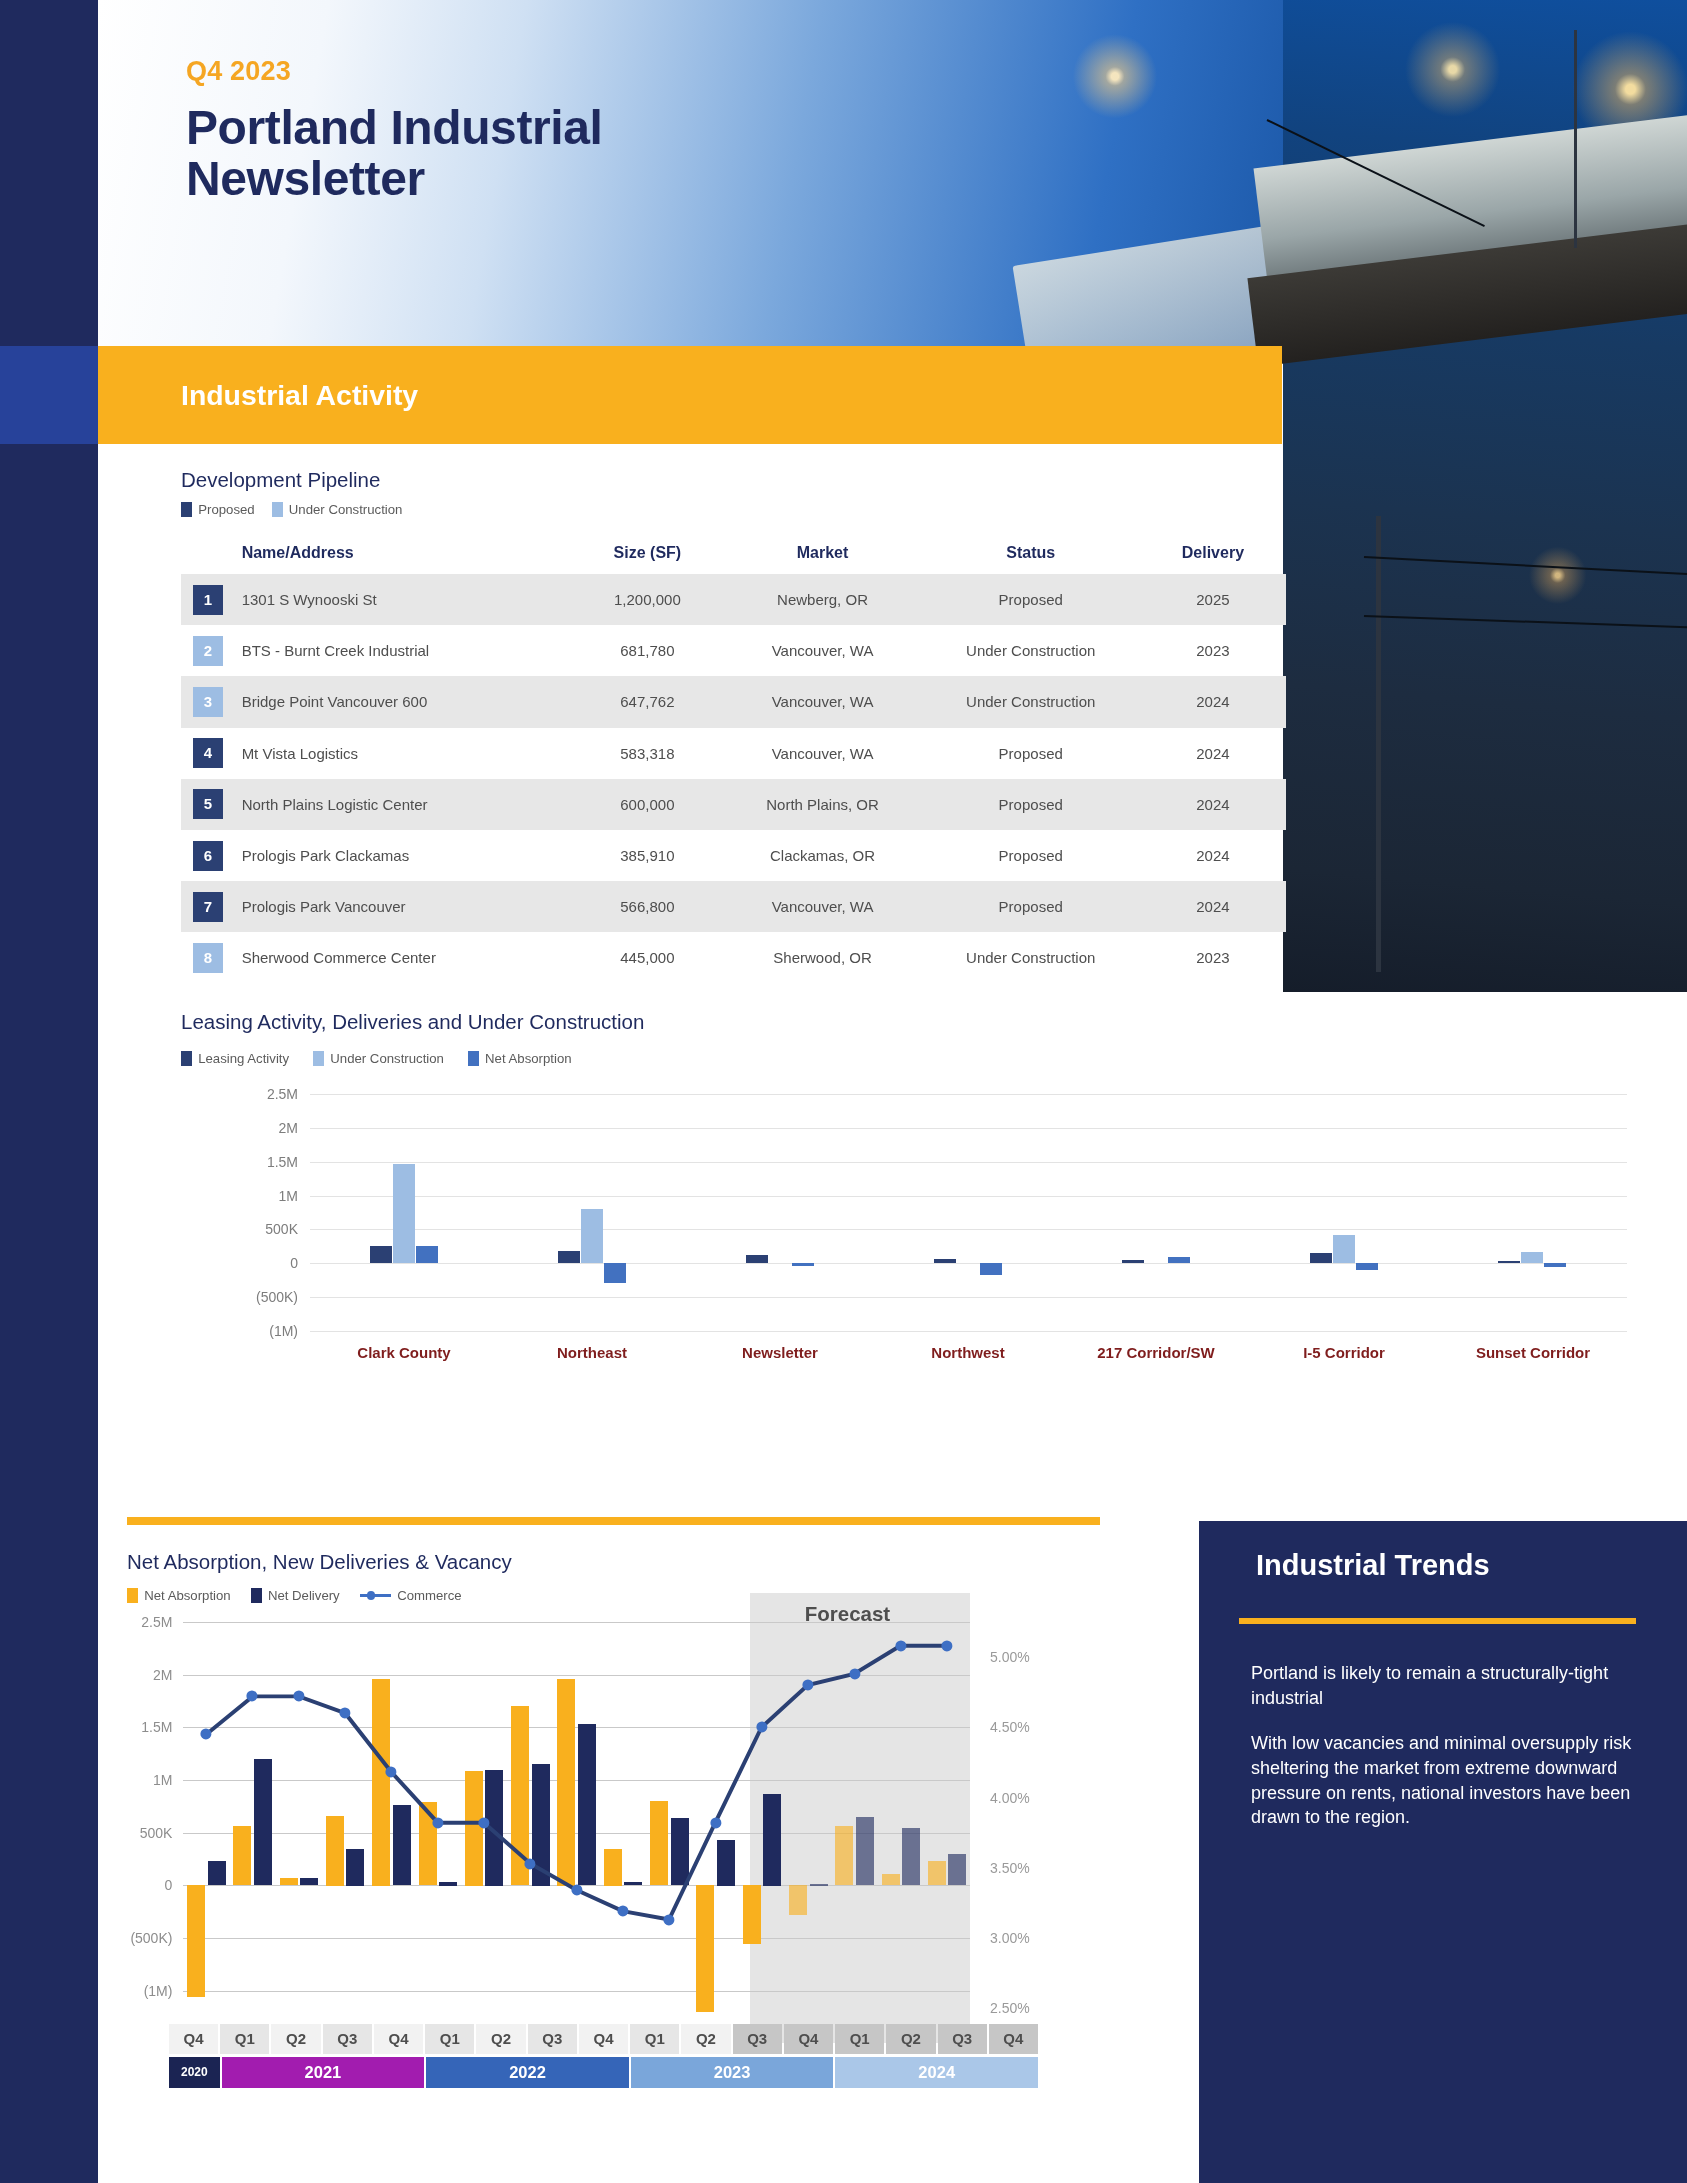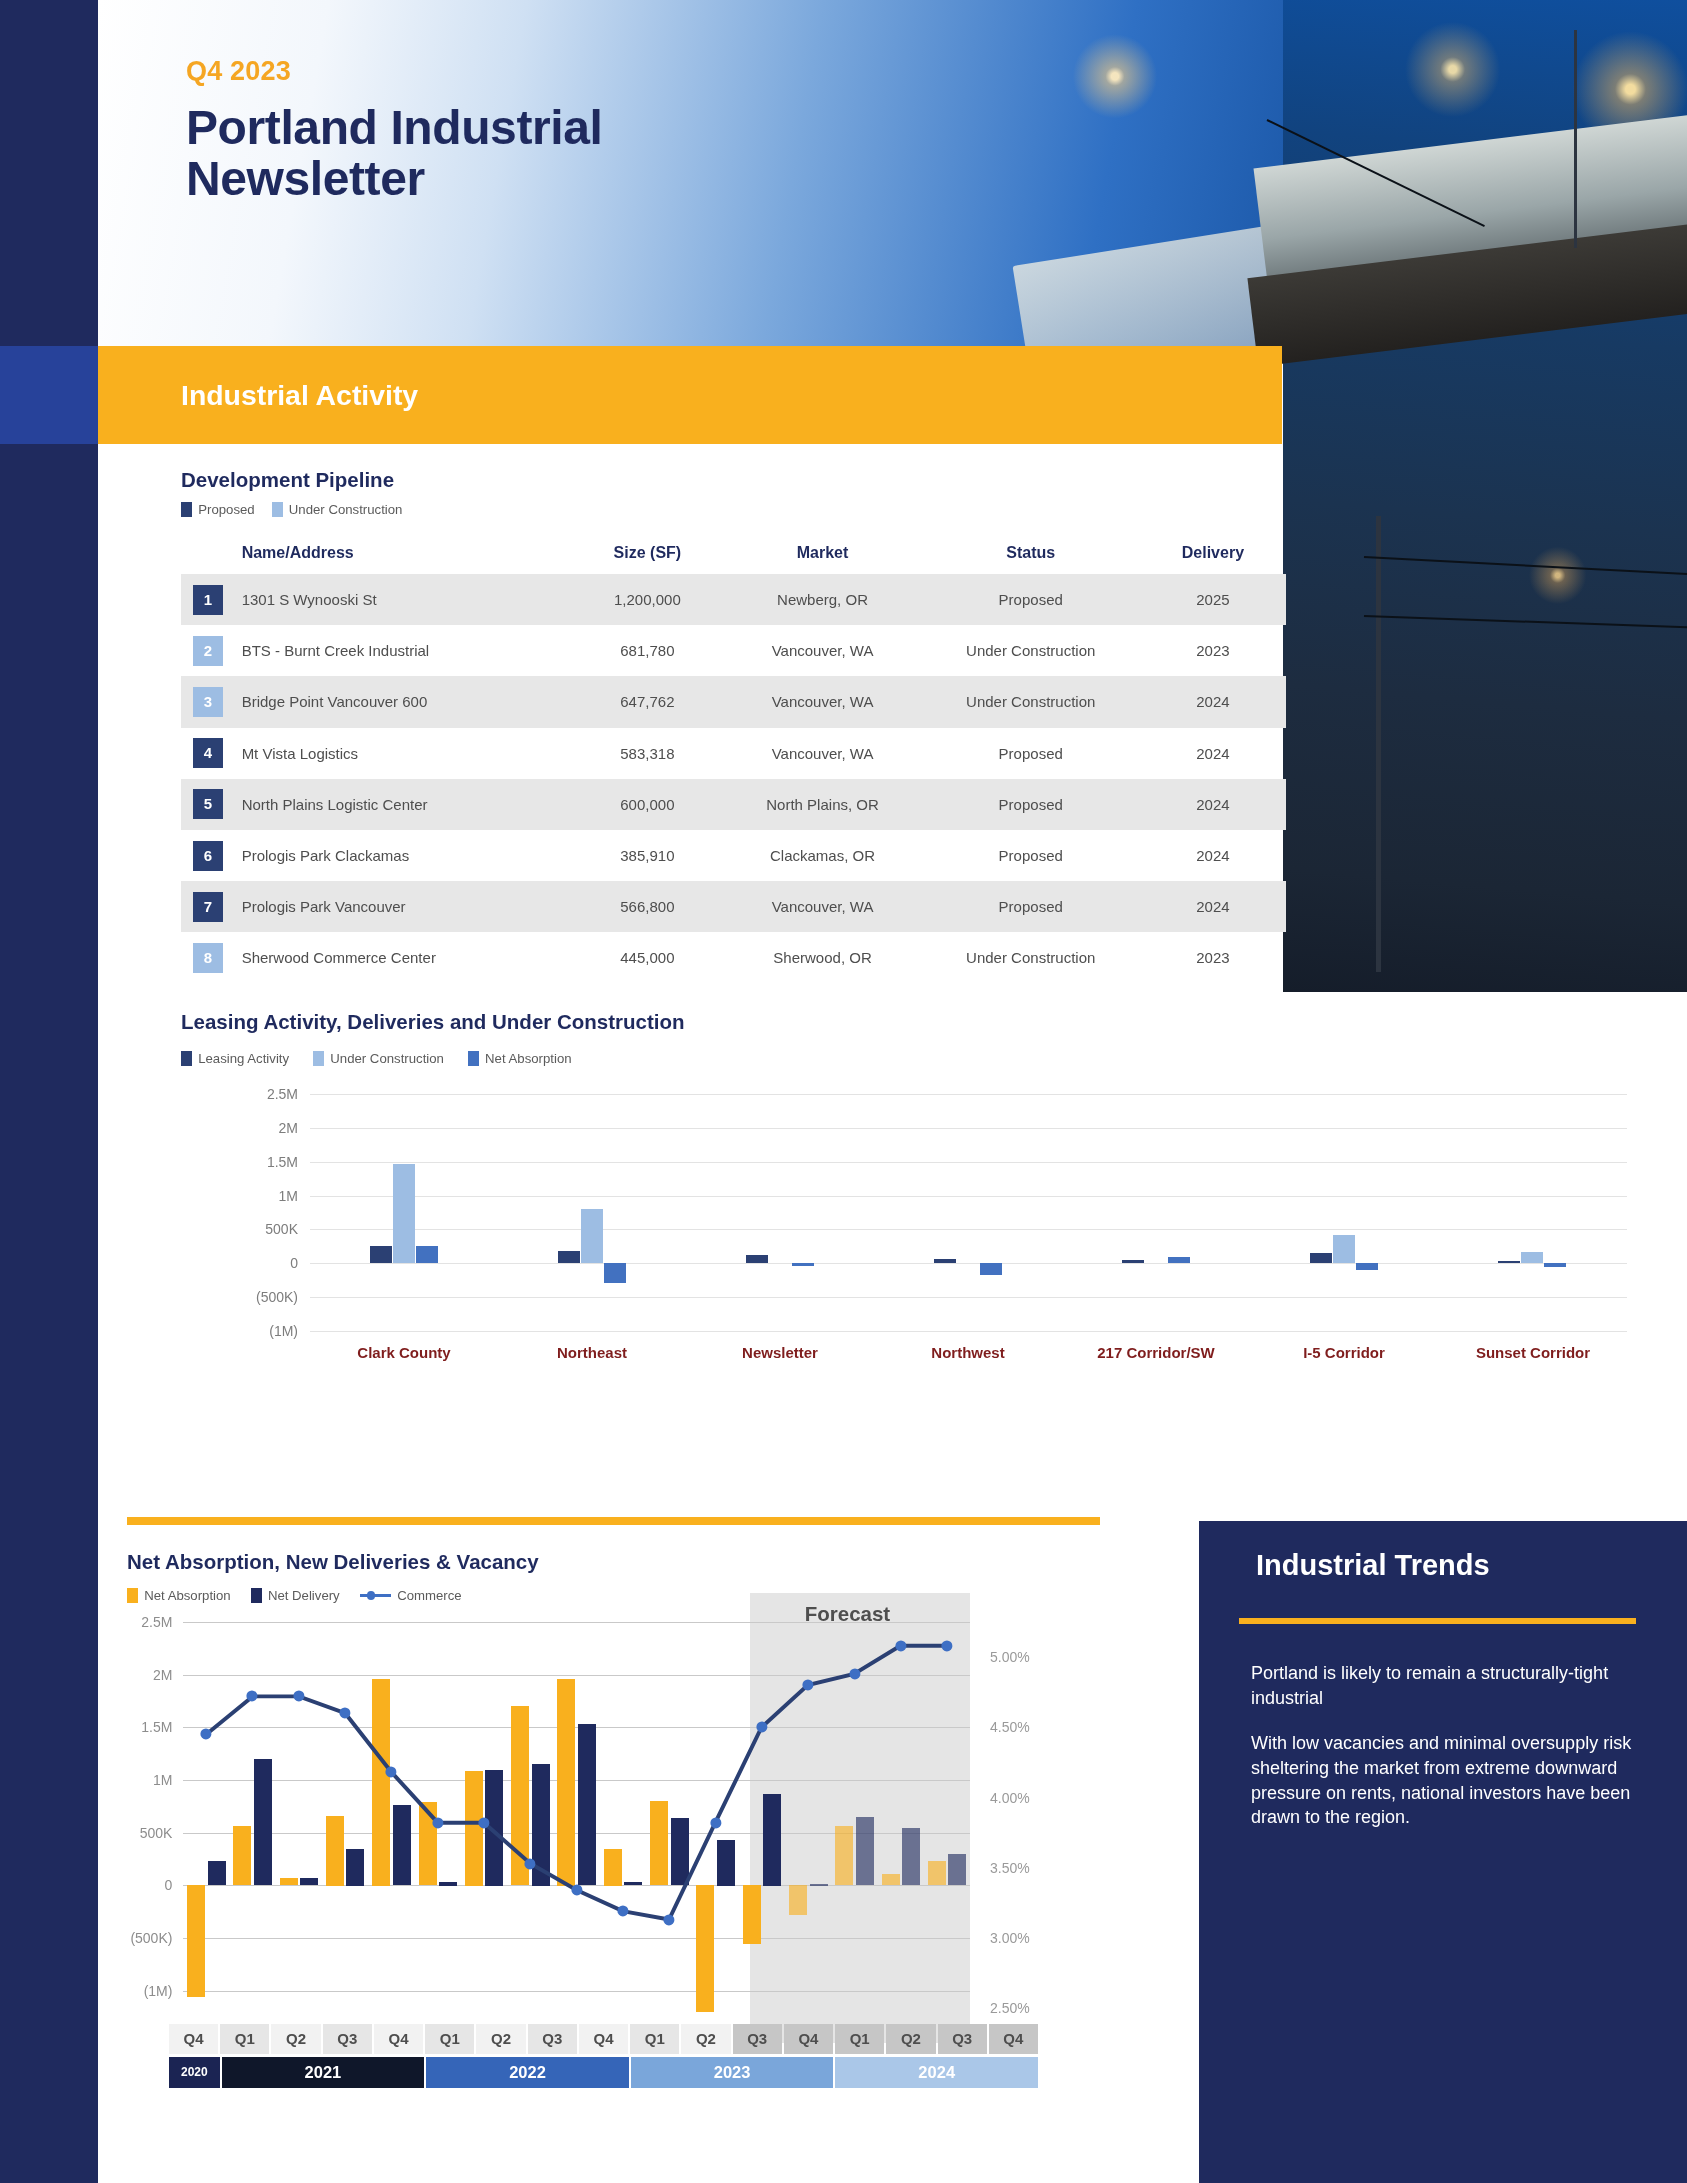--- a/index.html
+++ b/index.html
@@ -54,21 +54,21 @@
   #photo-right .pole { position:absolute; width:3.3px; background:#2c3440; }
   #photo-right .wire { position:absolute; height:2px; background:#0b1118; transform-origin:left center; }
 
   
   #section-band { position:absolute; left:98px; top:346px; width:1184px; height:98px; background:#f9b01e; }
   #section-band h2 { position:absolute; left:83px; top:33px; font-size:28.4px; color:#fff; font-weight:bold; }
 
   
   #content-panel { position:absolute; left:98px; top:444px; width:1184px; height:553px; background:#fff; }
 
-  .block-title { font-size:20.5px; color:#1f2a5e; font-weight:bold; }
+  .block-title { font-size:20.5px; color:#1f2a5e; font-weight:normal; }
 
   
   .legend-row { display:flex; align-items:center; gap:9.3px; }
   .lg-item { display:flex; align-items:center; gap:6px; }
   .lg-swatch { width:11.2px; height:14.6px; display:block; }
   .lg-text { font-size:13.2px; color:#5b5b5b; }
 
   
   #pipeline-table { position:absolute; left:83px; top:92px; width:1105px; border-collapse:collapse; }
   #pipeline-table th { font-size:16px; color:#1f2a5e; font-weight:bold; padding:8px 0 12px; text-align:center; }
@@ -454,21 +454,21 @@
       <div class="q-cell" style="background: rgb(242, 242, 242);">Q2</div>
       <div class="q-cell" style="background: rgb(198, 198, 198);">Q3</div>
       <div class="q-cell" style="background: rgb(198, 198, 198);">Q4</div>
       <div class="q-cell" style="background: rgb(198, 198, 198);">Q1</div>
       <div class="q-cell" style="background: rgb(198, 198, 198);">Q2</div>
       <div class="q-cell" style="background: rgb(198, 198, 198);">Q3</div>
       <div class="q-cell" style="background: rgb(198, 198, 198);">Q4</div>
     </div>
   <div id="y-row">
       <div class="y-cell" style="background: rgb(27, 36, 83); flex: 1 1 0%; font-size: 12px;">2020</div>
-      <div class="y-cell" style="background: #0f172a; flex: 4 1 0%;">2021</div>
+      <div class="y-cell" style="background: #a21caf; flex: 4 1 0%;">2021</div>
       <div class="y-cell" style="background: rgb(53, 101, 184); flex: 4 1 0%;">2022</div>
       <div class="y-cell" style="background: rgb(122, 166, 218); flex: 4 1 0%;">2023</div>
       <div class="y-cell" style="background: rgb(170, 199, 232); flex: 4 1 0%;">2024</div>
     </div>
 </div>
 
 <div id="trends">
   <h3>Industrial Trends</h3>
   <div id="trends-rule"></div>
   <div id="trends-body">

